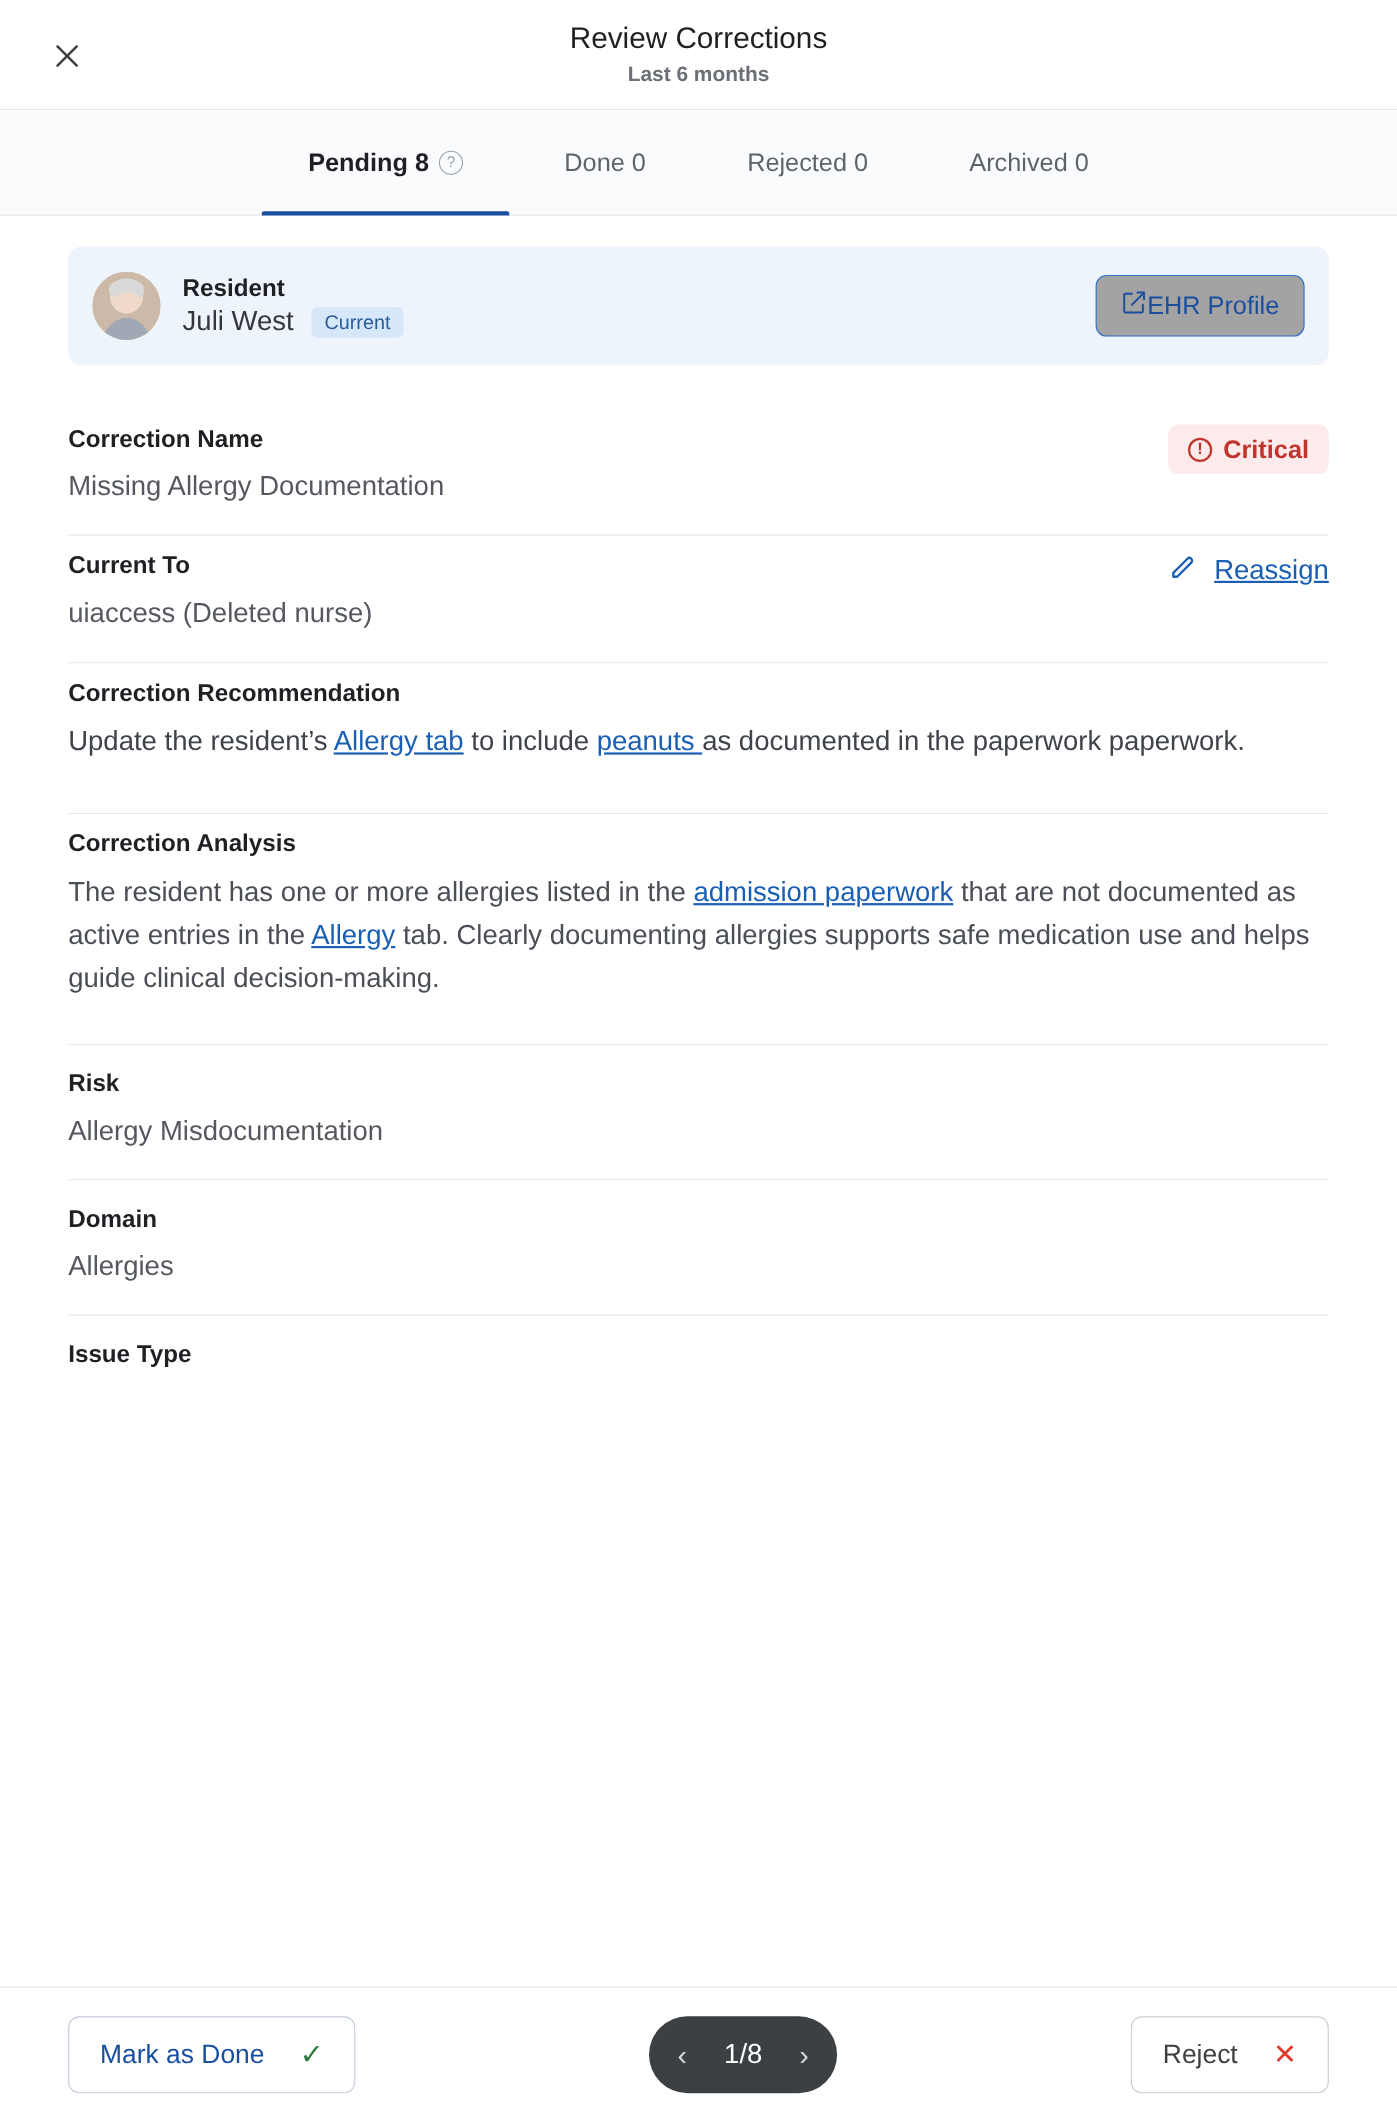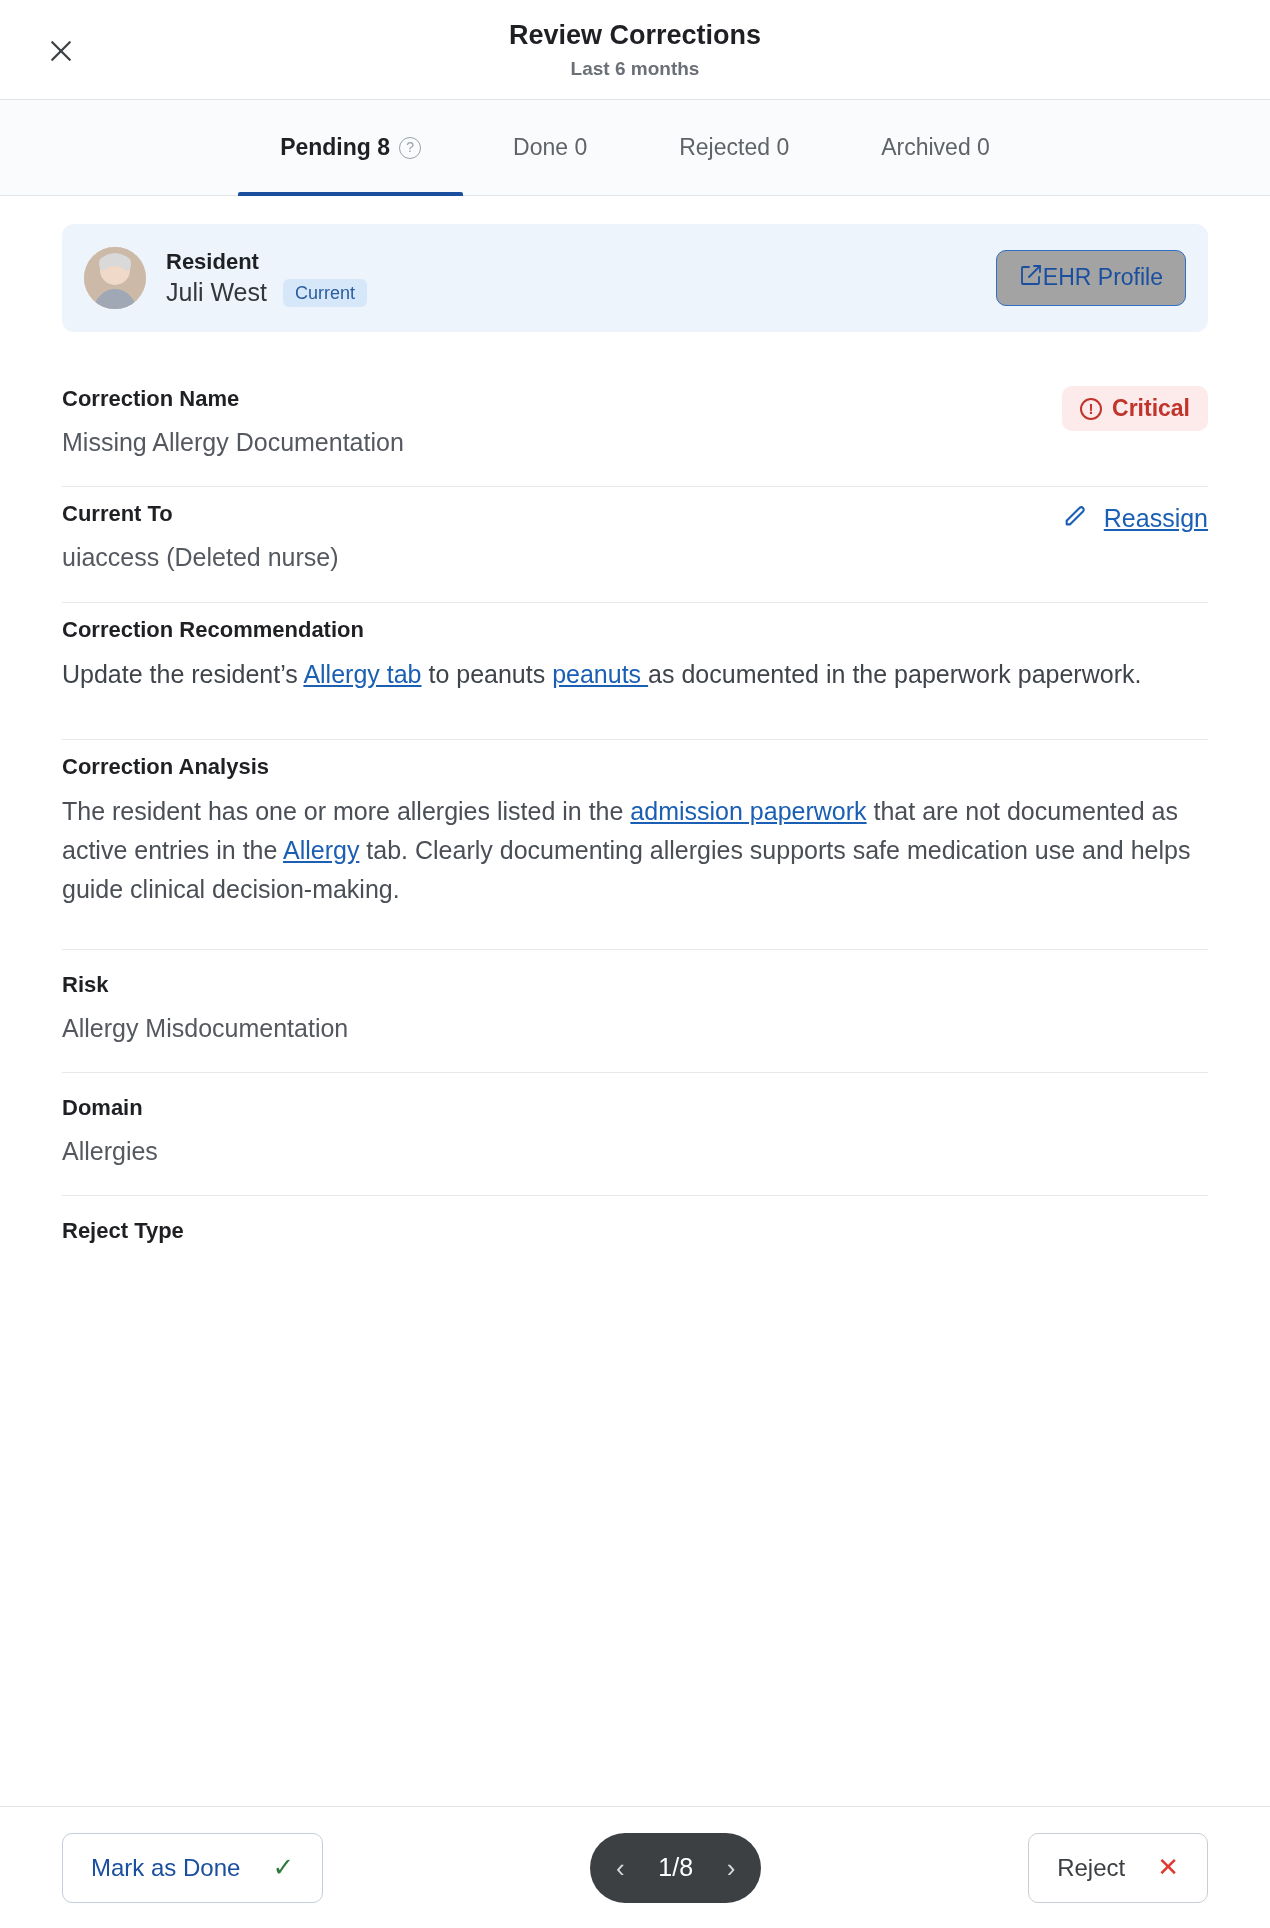--- a/index.html
+++ b/index.html
@@ -45,21 +45,21 @@
     border: none;
     background: transparent;
     padding: 0;
   }
   .close-btn svg { display: block; }
   .header-titles {
     text-align: center;
   }
   .header-title {
     font-size: 27px;
-    font-weight: bold;
+    font-weight: normal;
     color: #1f2024;
     line-height: 1.2;
   }
   .header-sub {
     font-size: 19px;
     color: #6b6f76;
     margin-top: 6px;
     font-weight: bold;
   }
 
@@ -399,21 +399,21 @@
               </svg>
             </span>
             <span>Reassign</span>
           </div>
         </div>
       </div>
 
       <div class="field" style="padding-bottom:46px;">
         <div class="field-label">Correction Recommendation</div>
         <div class="para">
-          <span>Update the resident’s </span><a class="link">Allergy tab</a><span> to peanuts </span><a class="link">peanuts </a><span>as documented in the paperwork paperwork.</span>
+          <span>Update the resident’s </span><a class="link">Allergy tab</a><span> to include </span><a class="link">peanuts </a><span>as documented in the paperwork paperwork.</span>
         </div>
       </div>
 
       <div class="field" style="padding-bottom:40px;">
         <div class="field-label">Correction Analysis</div>
         <div class="para para-2">
           <span>The resident has one or more allergies listed in the </span><a class="link">admission paperwork</a><span> that are not documented as active entries in the </span><a class="link">Allergy</a><span> tab. Clearly documenting allergies supports safe medication use and helps guide clinical decision-making.</span>
         </div>
       </div>
 
@@ -421,21 +421,21 @@
         <div class="field-label">Risk</div>
         <div class="field-value">Allergy Misdocumentation</div>
       </div>
 
       <div class="field" style="padding-top:22px;">
         <div class="field-label">Domain</div>
         <div class="field-value">Allergies</div>
       </div>
 
       <div class="field" style="padding-top:22px;border-bottom:none;">
-        <div class="field-label">Reject Type</div>
+        <div class="field-label">Issue Type</div>
         <div class="field-value"></div>
       </div>
 
     </div>
 
     <div class="fade-bottom"></div>
   </div>
 
   <div class="footer">
     <button class="btn-outline done">

